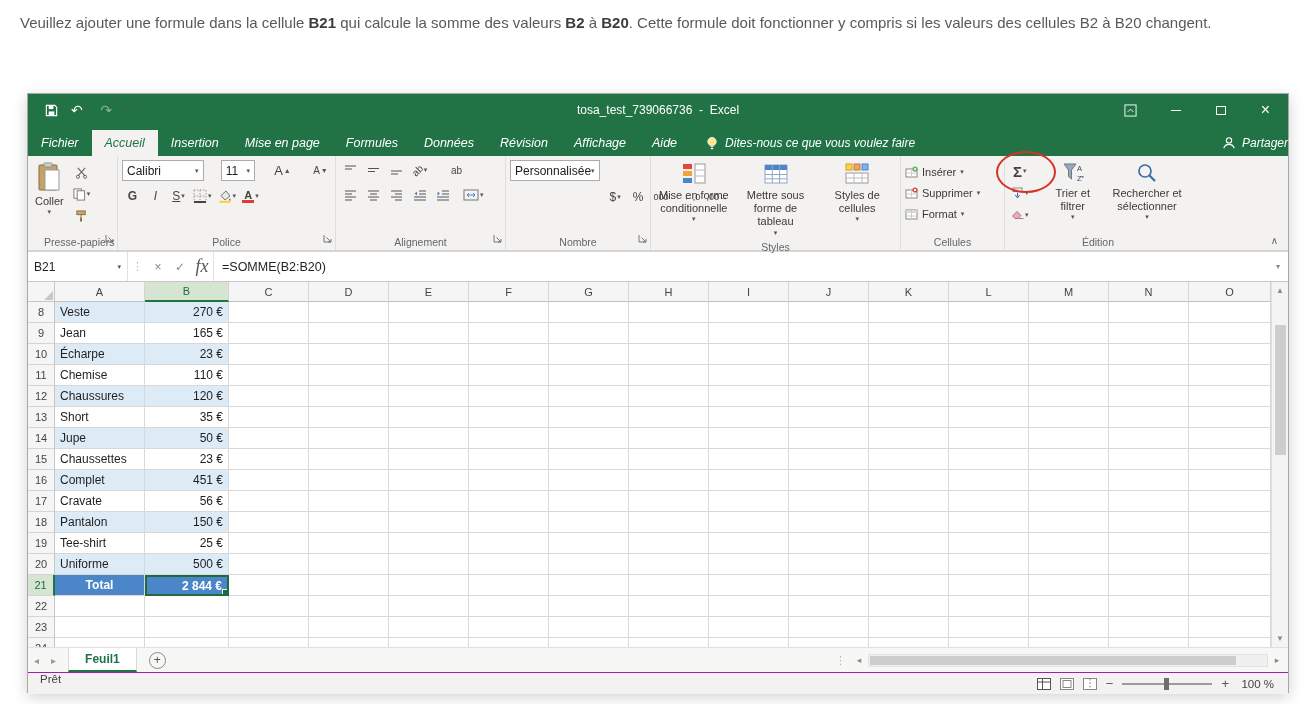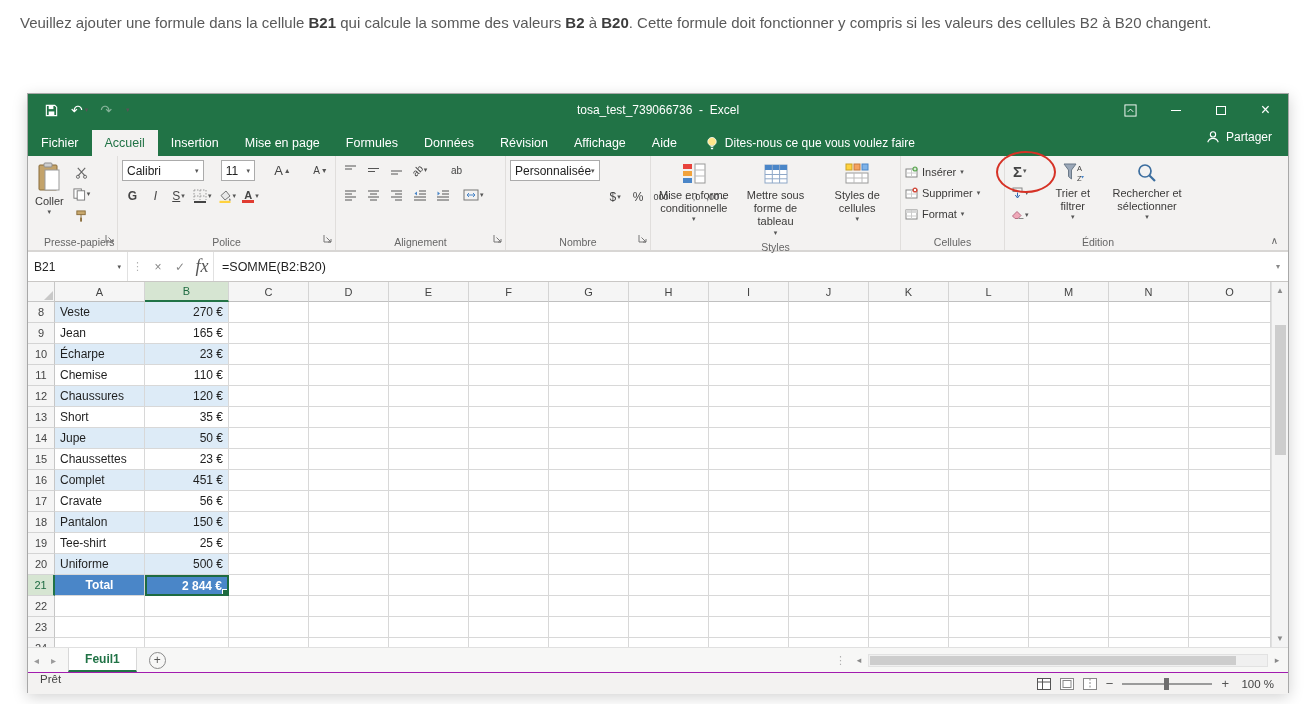--- a/index.html
+++ b/index.html
@@ -25,25 +25,25 @@
   .qat .qbtn{ display:flex; align-items:center; font-size:14px; color:#fff; }
   .qbtn .mini{ font-size:7px; margin-left:2px; }
   .qbtn.dim{ opacity:.45; }
   .wtitle{ position:absolute; left:0; right:0; text-align:center; font-size:12px; white-space:pre; pointer-events:none; }
   .winctrls{ margin-left:auto; display:flex; height:100%; z-index:2; }
   .wbtn{ width:45px; height:100%; display:flex; align-items:center; justify-content:center; font-size:14px; color:#fff; }
   .maxbox{ width:10px; height:9px; border:1px solid #fff; display:inline-block; }
   .minbar{ width:10px; border-top:1px solid #fff; display:inline-block; }
 
   
-  .tabrow{ height:30px; background:var(--green); display:flex; align-items:flex-end; color:#fff; }
+  .tabrow{ height:30px; background:var(--green); display:flex; align-items:flex-end; color:#fff;font-style:italic; }
   .rtab{ height:26px; line-height:26px; padding:0 13px; font-size:12.5px; }
   .rtab.active{ background:var(--ribbon); color:var(--green); }
   .tellme{ display:flex; align-items:center; gap:7px; height:26px; margin-left:16px; font-size:12px; }
-  .share{ margin-left:auto; display:flex; align-items:flex-start; gap:6px; padding-right:16px; height:26px; font-size:12px; }
+  .share{ margin-left:auto; display:flex; align-items:center; gap:6px; height:26px; font-size:12px; }
 
   
   .ribbon{ height:96px; background:var(--ribbon); border-bottom:2px solid #D8D6D4; display:flex; position:relative; }
   .rgroup{ position:relative; display:flex; flex-direction:column; border-right:1px solid #E0DEDC; padding:4px 4px 0; }
   .rgc{ flex:1; display:flex; gap:4px; }
   .rglabel{ font-size:10.5px; color:#666; text-align:center; padding:2px 12px 2px; white-space:nowrap; }
   .launcher{ position:absolute; right:3px; bottom:3px; }
   .bigbtn{ display:flex; flex-direction:column; align-items:center; font-size:11px; color:#3b3a39;
            text-align:center; line-height:1.2; padding:2px 3px; }
   .bigbtn .cap{ margin-top:3px; max-width:84px; }

